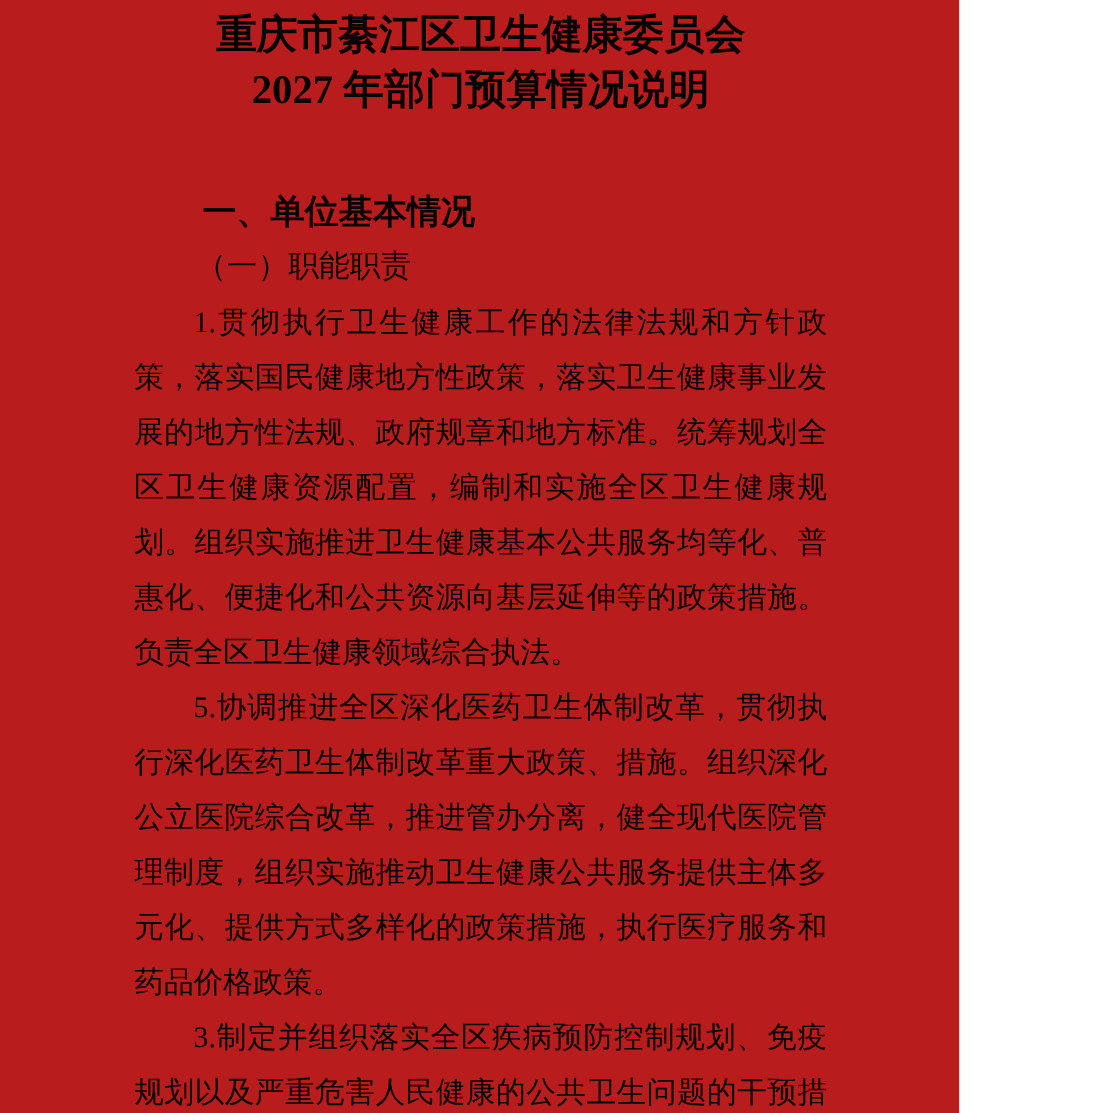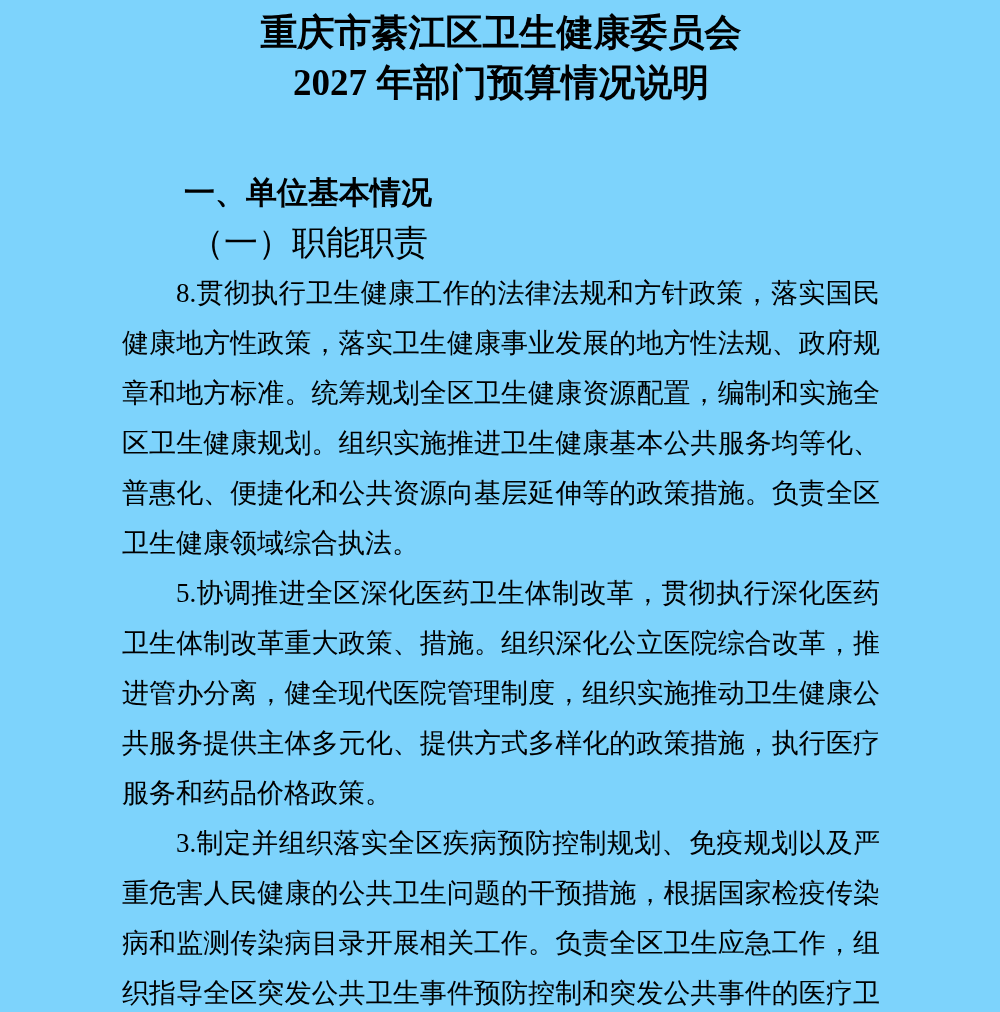--- a/index.html
+++ b/index.html
@@ -2,23 +2,23 @@
 <html><head>
 <meta charset="utf-8">
 <style>
   html, body {
     margin: 0;
     padding: 0;
     background: #ffffff;
   }
   .page {
     position: relative;
-    width: 1000px;
+    width: 872px;
     height: 1012px;
-    background: #7dd3fc;
+    background: #b91c1c;
     color: #000000;
     overflow: hidden;
     font-family: "Liberation Serif", "DejaVu Serif", serif;
   }
   .doc-title {
     margin: 8px 0 0 0;
     padding: 0 120px 0 122px;
     text-align: center;
     font-size: 37px;
     font-weight: bold;
@@ -33,21 +33,21 @@
   .section-heading {
     margin: 60px 0 0 0;
     font-size: 31px;
     font-weight: bold;
     line-height: 50px;
     text-indent: 2em;
     font-family: "Liberation Sans", "DejaVu Sans", sans-serif;
   }
   .subsection-heading {
     margin: 0;
-    font-size: 34px;
+    font-size: 28px;
     font-weight: normal;
     line-height: 50px;
     text-indent: 2em;
     font-family: "Liberation Serif", "DejaVu Serif", serif;
   }
   .doc-paragraph {
     margin: 0;
     font-size: 27px;
     font-weight: normal;
     line-height: 50px;
@@ -65,21 +65,21 @@
     <span class="title-line">重庆市綦江区卫生健康委员会</span>
     <span class="title-line">2027 年部门预算情况说明</span>
   </h1>
 
   <div class="doc-body">
 
     <h2 class="section-heading">一、单位基本情况</h2>
 
     <h3 class="subsection-heading">（一）职能职责</h3>
 
-    <p class="doc-paragraph">8.贯彻执行卫生健康工作的法律法规和方针政策，落实国民健康地方性政策，落实卫生健康事业发展的地方性法规、政府规章和地方标准。统筹规划全区卫生健康资源配置，编制和实施全区卫生健康规划。组织实施推进卫生健康基本公共服务均等化、普惠化、便捷化和公共资源向基层延伸等的政策措施。负责全区卫生健康领域综合执法。</p>
+    <p class="doc-paragraph">1.贯彻执行卫生健康工作的法律法规和方针政策，落实国民健康地方性政策，落实卫生健康事业发展的地方性法规、政府规章和地方标准。统筹规划全区卫生健康资源配置，编制和实施全区卫生健康规划。组织实施推进卫生健康基本公共服务均等化、普惠化、便捷化和公共资源向基层延伸等的政策措施。负责全区卫生健康领域综合执法。</p>
 
     <p class="doc-paragraph">5.协调推进全区深化医药卫生体制改革，贯彻执行深化医药卫生体制改革重大政策、措施。组织深化公立医院综合改革，推进管办分离，健全现代医院管理制度，组织实施推动卫生健康公共服务提供主体多元化、提供方式多样化的政策措施，执行医疗服务和药品价格政策。</p>
 
     <p class="doc-paragraph">3.制定并组织落实全区疾病预防控制规划、免疫规划以及严重危害人民健康的公共卫生问题的干预措施，根据国家检疫传染病和监测传染病目录开展相关工作。负责全区卫生应急工作，组织指导全区突发公共卫生事件预防控制和突发公共事件的医疗卫生</p>
 
   </div>
 
 </div>
 
 </body></html>

